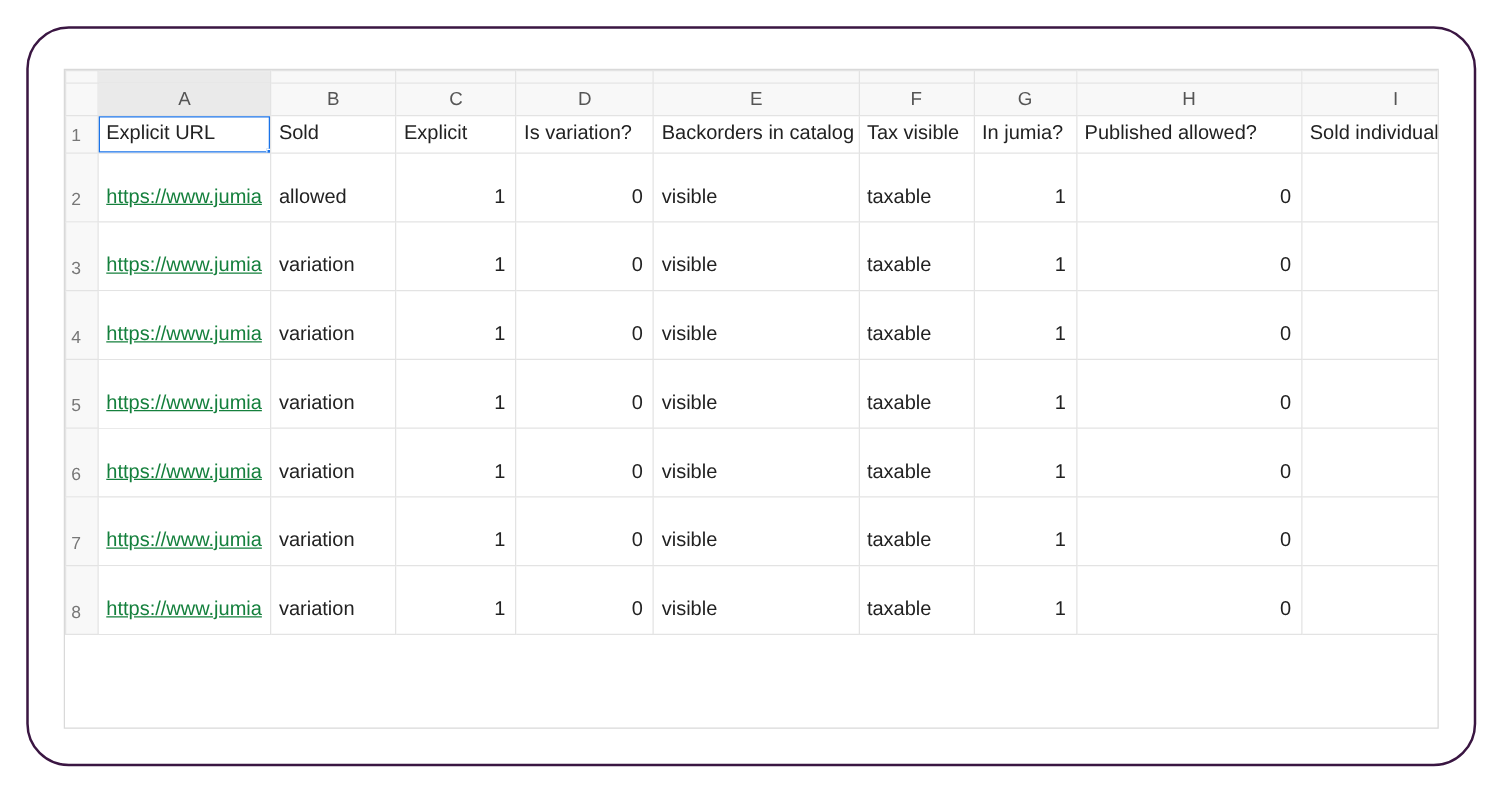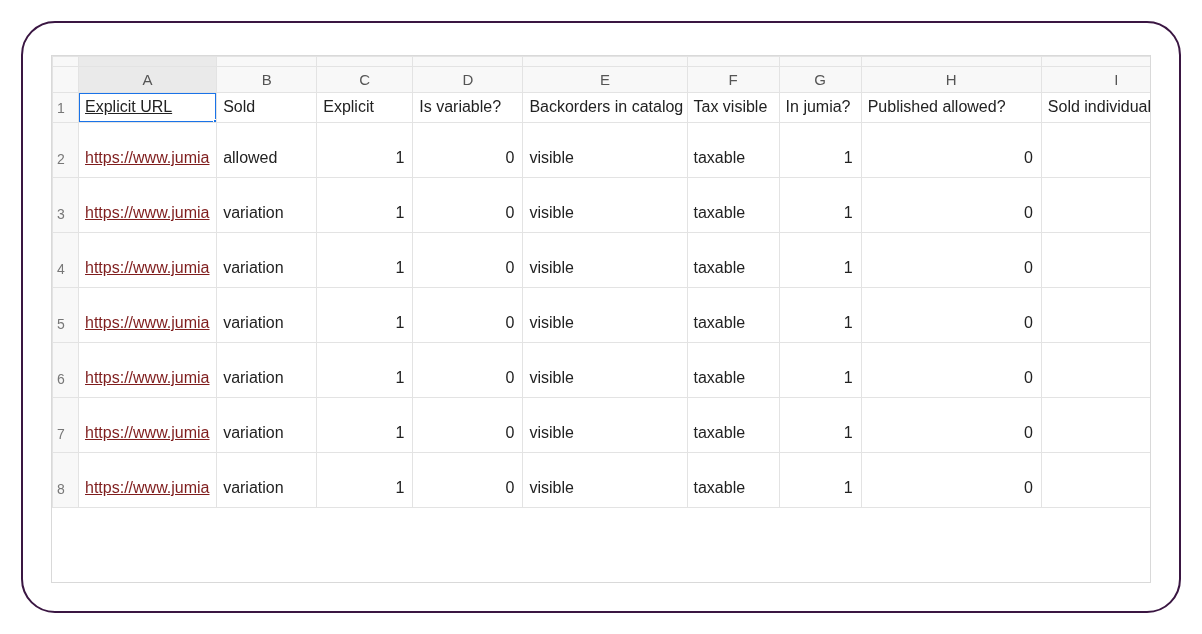--- a/index.html
+++ b/index.html
@@ -71,27 +71,26 @@
     background: #f8f8f8;
     color: #777;
     text-align: left;
     vertical-align: top;
     font-size: 14px;
     padding:3px 4px;
   }
   tr.hrow td { height: 30px; vertical-align: bottom; padding-bottom:6px;}
   tr.datarow td { height: 55px; vertical-align: bottom; padding-bottom:10px;}
   td.num { text-align: right; padding-right:8px;}
-  td.link a { color: #7f1d1d; text-decoration: underline; }
+  td.link a { color: #15803d; text-decoration: underline; }
   td.link { position:relative; }
 
   
   td.selected {
     position: relative;
-    text-decoration: underline;
   }
   .sel-border {
     position: absolute;
     inset: -1px;
     border: 2px solid #1a73e8;
     pointer-events: none;
   }
   .sel-handle {
     position: absolute;
     right: -4px;
@@ -154,21 +153,21 @@
 
         <tr class="hrow">
           <td class="rowhead">1</td>
           <td class="selected">
             <span>Explicit URL</span>
             <span class="sel-border"></span>
             <span class="sel-handle"></span>
           </td>
           <td>Sold</td>
           <td>Explicit</td>
-          <td>Is variable?</td>
+          <td>Is variation?</td>
           <td>Backorders in catalog</td>
           <td>Tax visible</td>
           <td>In jumia?</td>
           <td>Published allowed?</td>
           <td>Sold individually?</td>
         </tr>
 
         <tr class="datarow">
           <td class="rowhead">2</td>
           <td class="link"><a href="#">https://www.jumia</a></td>

